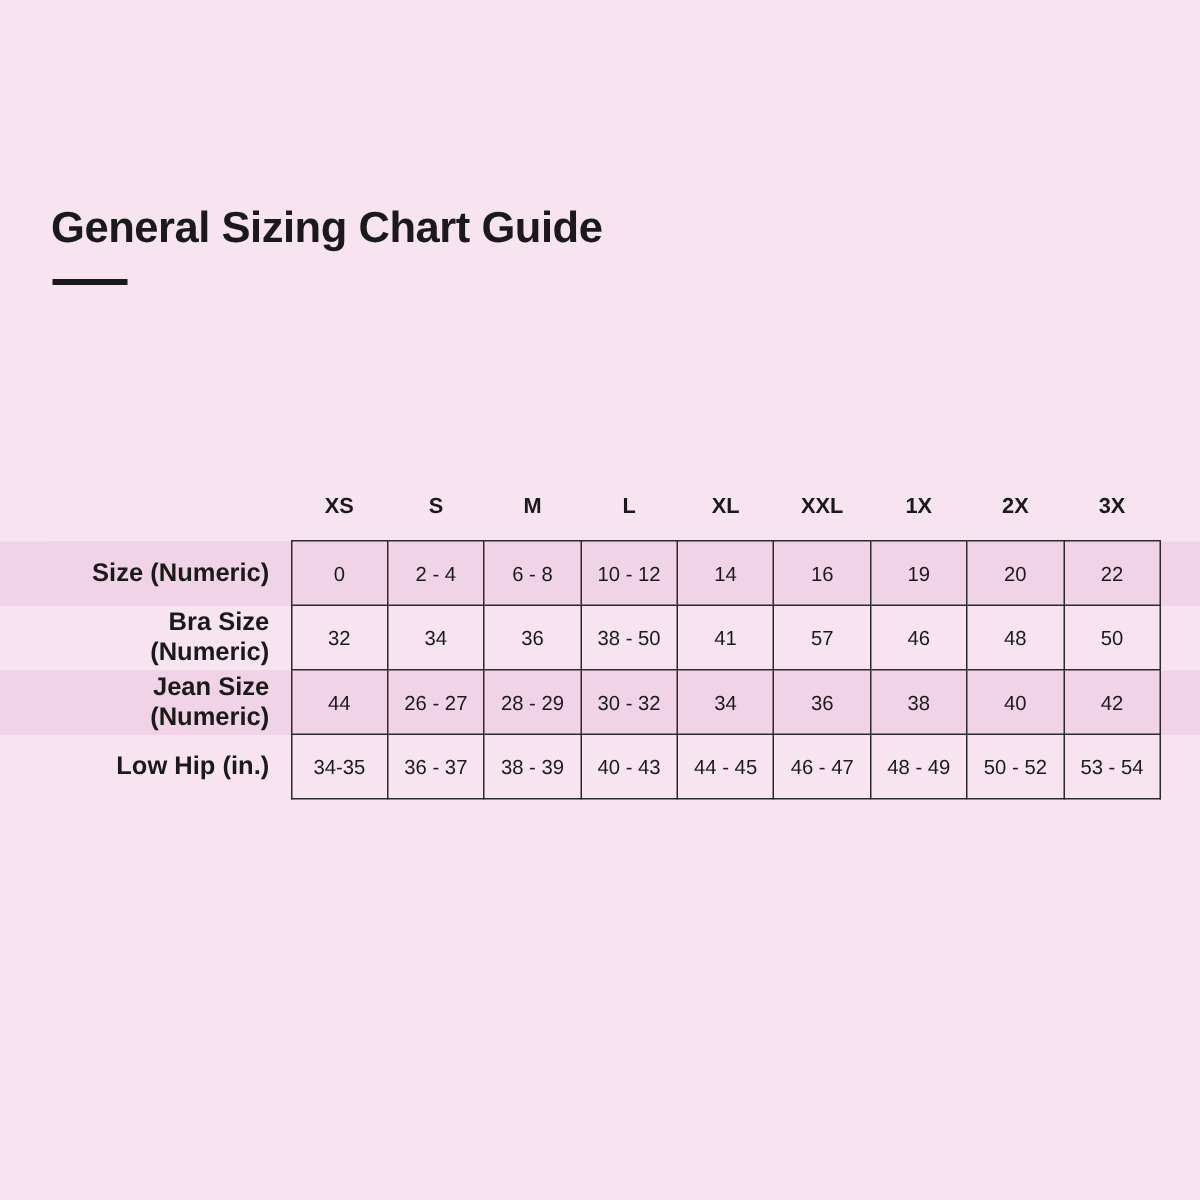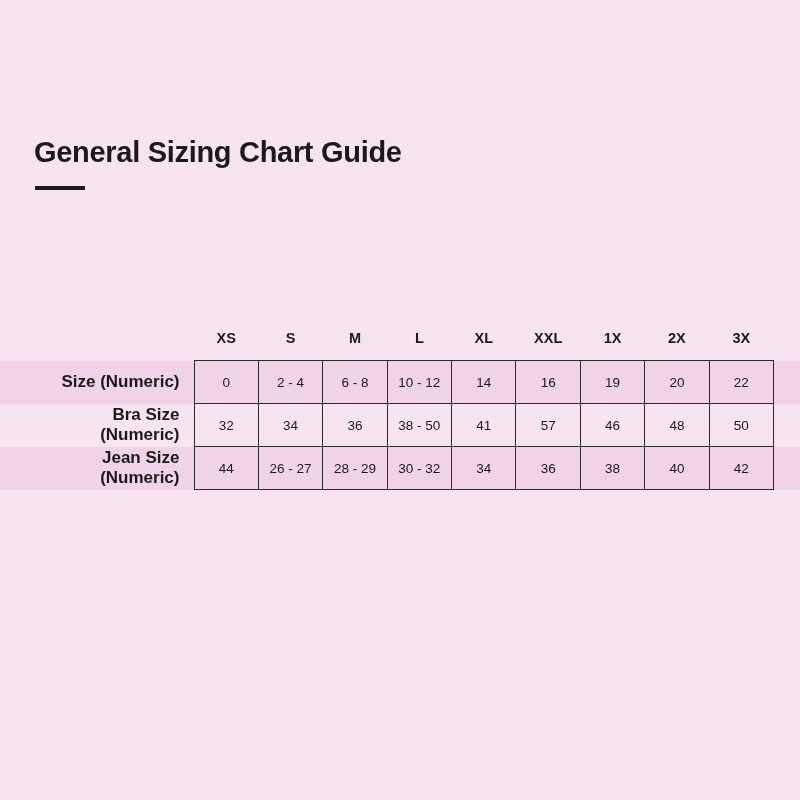--- a/index.html
+++ b/index.html
@@ -162,16 +162,28 @@
           <td>44</td>
           <td>26 - 27</td>
           <td>28 - 29</td>
           <td>30 - 32</td>
           <td>34</td>
           <td>36</td>
           <td>38</td>
           <td>40</td>
           <td>42</td>
         </tr>
+        <tr class="plain">
+          <th>Low Hip (in.)</th>
+          <td>34-35</td>
+          <td>36 - 37</td>
+          <td>38 - 39</td>
+          <td>40 - 43</td>
+          <td>44 - 45</td>
+          <td>46 - 47</td>
+          <td>48 - 49</td>
+          <td>50 - 52</td>
+          <td>53 - 54</td>
+        </tr>
       </tbody>
     </table>
   </div>
 </div>
 
 </body></html>

